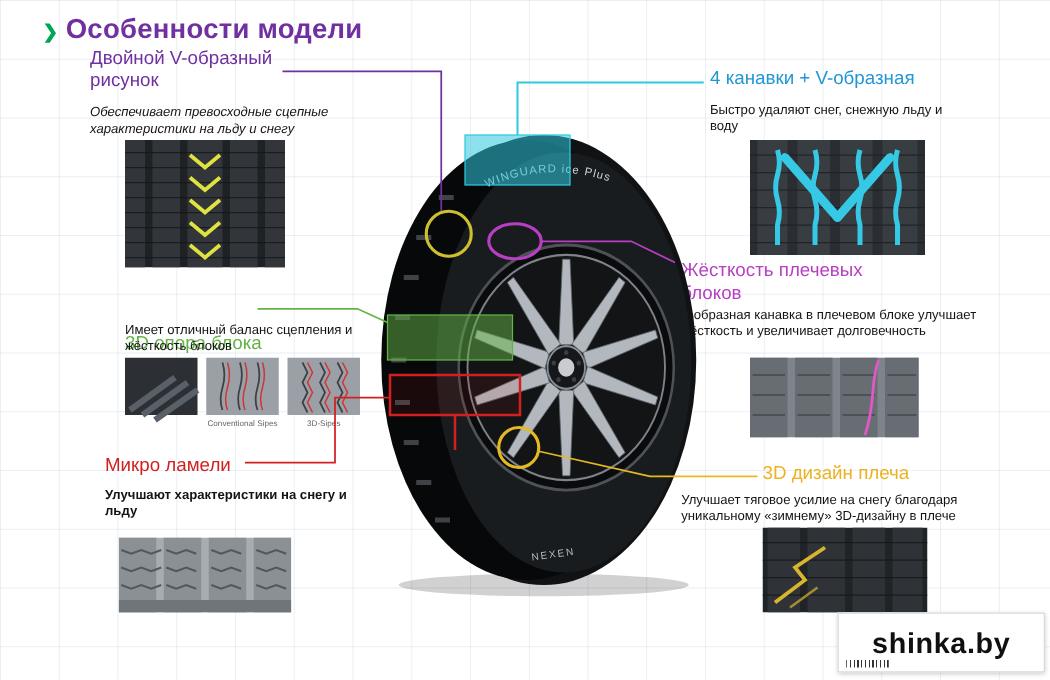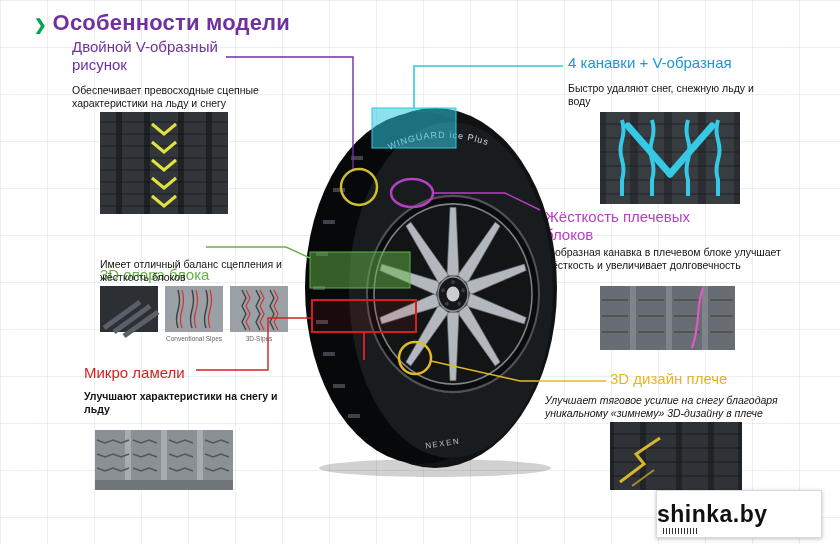--- a/index.html
+++ b/index.html
@@ -8,55 +8,55 @@
     background-image:
       linear-gradient(to right, rgba(120,160,190,0.16) 1px, transparent 1px),
       linear-gradient(to bottom, rgba(120,160,190,0.16) 1px, transparent 1px);
     background-size:47px 47px;}
   .abs{position:absolute;}
   .header{position:absolute;left:34px;top:10px;display:flex;gap:6px;align-items:baseline;}
   .chev{font-size:15px;font-weight:bold;}
   .title{font-size:22px;font-weight:bold;letter-spacing:0.2px;}
   .feat-title{position:absolute;font-size:15px;line-height:1.18;font-weight:500;}
   .feat-desc{position:absolute;font-size:10.5px;line-height:1.24;color:#141414;}
-  .logo{position:absolute;right:18px;bottom:6px;width:164px;height:46px;background:#fff;
+  .logo{position:absolute;right:4px;bottom:6px;width:164px;height:46px;background:#fff;
     border:1px solid #d5dade;box-shadow:0 1px 4px rgba(0,0,0,0.25);
-    display:flex;align-items:center;}
+    display:flex;align-items:center;justify-content:center;}
   .logo-text{font-size:23px;font-weight:bold;color:#101010;letter-spacing:0.5px;}
   .barcode{position:absolute;left:6px;bottom:3px;width:34px;height:6px;
     background:repeating-linear-gradient(90deg,#333 0 1px, transparent 1px 3px);}
   svg{display:block;}
 </style>
 </head>
 <body>
 
 <div class="page">
 
   <div class="header">
     <span class="chev" style="color: rgb(0, 166, 81);">❯</span>
     <span class="title" style="color: rgb(112, 48, 160);">Особенности модели</span>
   </div>
 
   <div class="feat-title" style="left: 72px; top: 38px; width: 150px; color: rgb(112, 48, 160);">Двойной V-образный рисунок</div>
-  <div class="feat-desc" style="left:72px;top:84px;width:210px;">Обеспечивает превосходные сцепные характеристики на льду и снегу</div>
+  <div class="feat-desc" style="left:72px;top:84px;width:210px;font-style:italic;">Обеспечивает превосходные сцепные характеристики на льду и снегу</div>
 
   <div class="feat-title" style="left: 100px; top: 234px; width: 170px; color: rgb(99, 179, 69); margin-top: 32px;">3D опора блока</div>
   <div class="feat-desc" style="left:100px;top:258px;width:190px;">Имеет отличный баланс сцепления и жёсткость блоков</div>
 
   <div class="feat-title" style="left: 84px; top: 364px; width: 160px; color: rgb(210, 32, 32);">Микро ламели</div>
   <div class="feat-desc" style="left:84px;top:390px;width:200px;font-weight:bold;">Улучшают характеристики на снегу и льду</div>
 
   <div class="feat-title" style="left: 568px; top: 54px; width: 210px; color: rgb(33, 150, 212);">4 канавки + V-образная</div>
   <div class="feat-desc" style="left:568px;top:82px;width:195px;">Быстро удаляют снег, снежную льду и воду</div>
 
   <div class="feat-title" style="left: 545px; top: 208px; width: 150px; color: rgb(184, 63, 196);">Жёсткость плечевых блоков</div>
   <div class="feat-desc" style="left:545px;top:246px;width:258px;">V-образная канавка в плечевом блоке улучшает жёсткость и увеличивает долговечность</div>
 
-  <div class="feat-title" style="left: 610px; top: 370px; width: 170px; color: rgb(237, 178, 31);">3D дизайн плече</div>
-  <div class="feat-desc" style="left:545px;top:394px;width:262px;font-style:italic;">Улучшает тяговое усилие на снегу благодаря уникальному «зимнему» 3D-дизайну в плече</div>
+  <div class="feat-title" style="left: 610px; top: 370px; width: 170px; color: rgb(237, 178, 31);">3D дизайн плеча</div>
+  <div class="feat-desc" style="left:545px;top:394px;width:262px;">Улучшает тяговое усилие на снегу благодаря уникальному «зимнему» 3D-дизайну в плече</div>
 
   <svg class="abs" style="left:100px;top:112px;" width="128" height="102" viewBox="0 0 128 102">
     <rect width="128" height="102" fill="#1f2225"></rect>
     <g>
       <rect x="0" y="0" width="16" height="102" fill="#32363b"></rect>
       <rect x="22" y="0" width="22" height="102" fill="#32363b"></rect>
       <rect x="50" y="0" width="28" height="102" fill="#32363b"></rect>
       <rect x="84" y="0" width="22" height="102" fill="#32363b"></rect>
       <rect x="112" y="0" width="16" height="102" fill="#32363b"></rect>
       <g stroke="#15171a" stroke-width="1" opacity="0.8">

